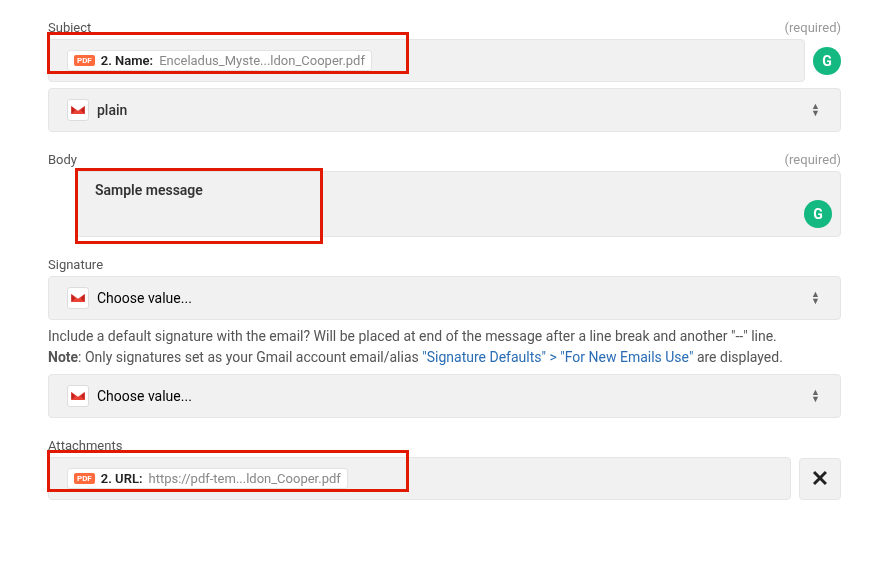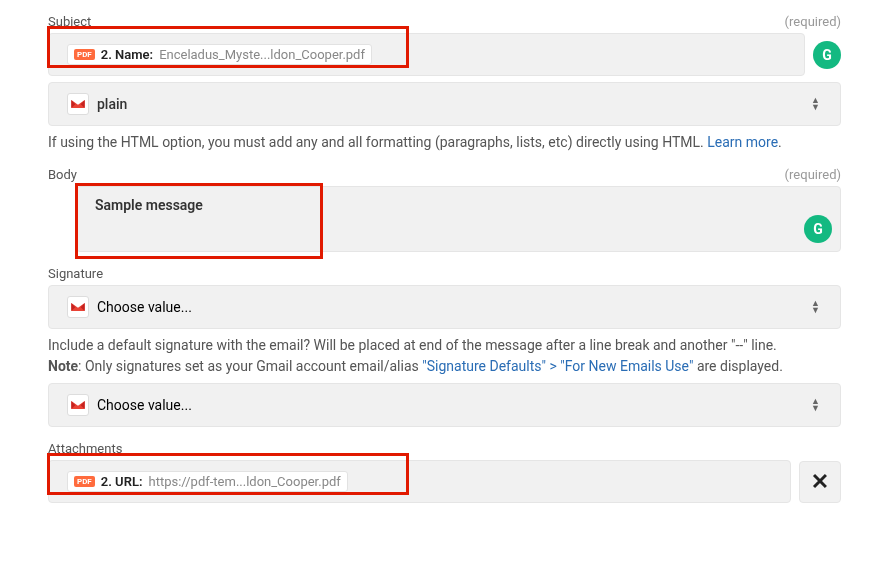--- a/index.html
+++ b/index.html
@@ -9,21 +9,21 @@
     padding: 0 48px 20px 48px;
     color: #333;
     font-size: 14px;
     width: 889px;
   }
   .field-group { margin-bottom: 6px; }
   .label-row {
     display: flex;
     justify-content: space-between;
     align-items: flex-end;
-    margin-top: 14px;
+    margin-top: 20px;
     margin-bottom: 4px;
     gap: 20px;
   }
   .label {
     font-size: 13px;
     color: #555;
     font-weight: 400;
   }
   .required {
     font-size: 13px;
@@ -163,23 +163,20 @@
           <path fill="#e94235" d="M22 6l-10 7L2 6v12h20V6z"></path>
           <path fill="#fff" d="M2 6l10 7 10-7H2z" opacity="0"></path>
           <path fill="#c5221f" d="M2 6v12l6-5.5L2 6z"></path>
           <path fill="#c5221f" d="M22 6v12l-6-5.5L22 6z"></path>
           <path fill="#ea4335" d="M2 6l10 7 10-7-10 7z"></path>
         </svg>
     </span>
     <span class="field-text">plain</span>
     <span class="select-caret">▲<br>▼</span>
   </div>
-  <p class="helper">
-    <span>If using the HTML option, you must add any and all formatting (paragraphs, lists, etc) directly using HTML. </span><a href="#">Learn more</a><span>.</span>
-  </p>
 </div>
 
 <div class="field-group">
   <div class="label-row">
     <span class="label">Body</span>
     <span class="required">(required)</span>
   </div>
   <div class="field tall rel">
     <div class="redbox-abs" style="left:-2px; top:-4px; width:248px; height:76px;"></div>
     <span class="field-text" style="font-weight:600;">Sample message</span>

